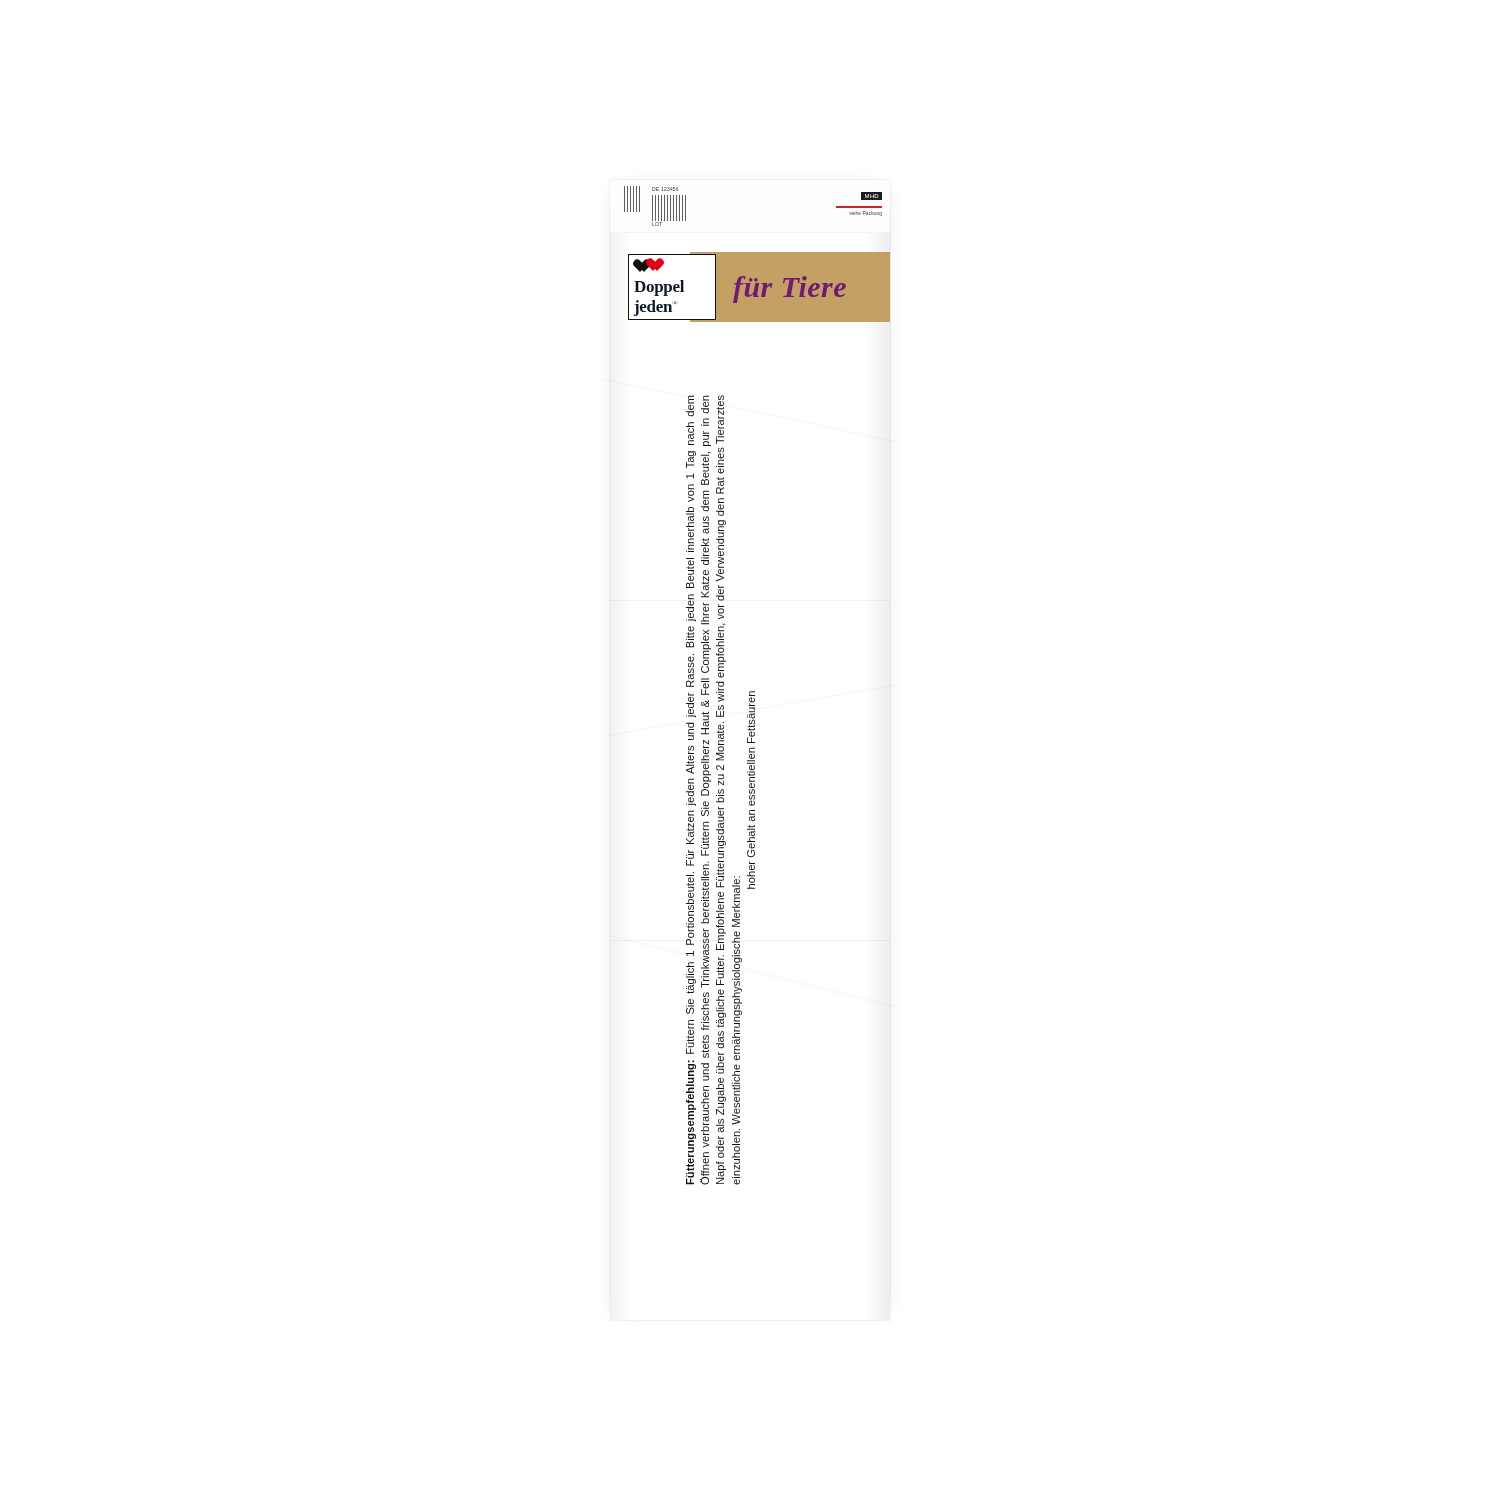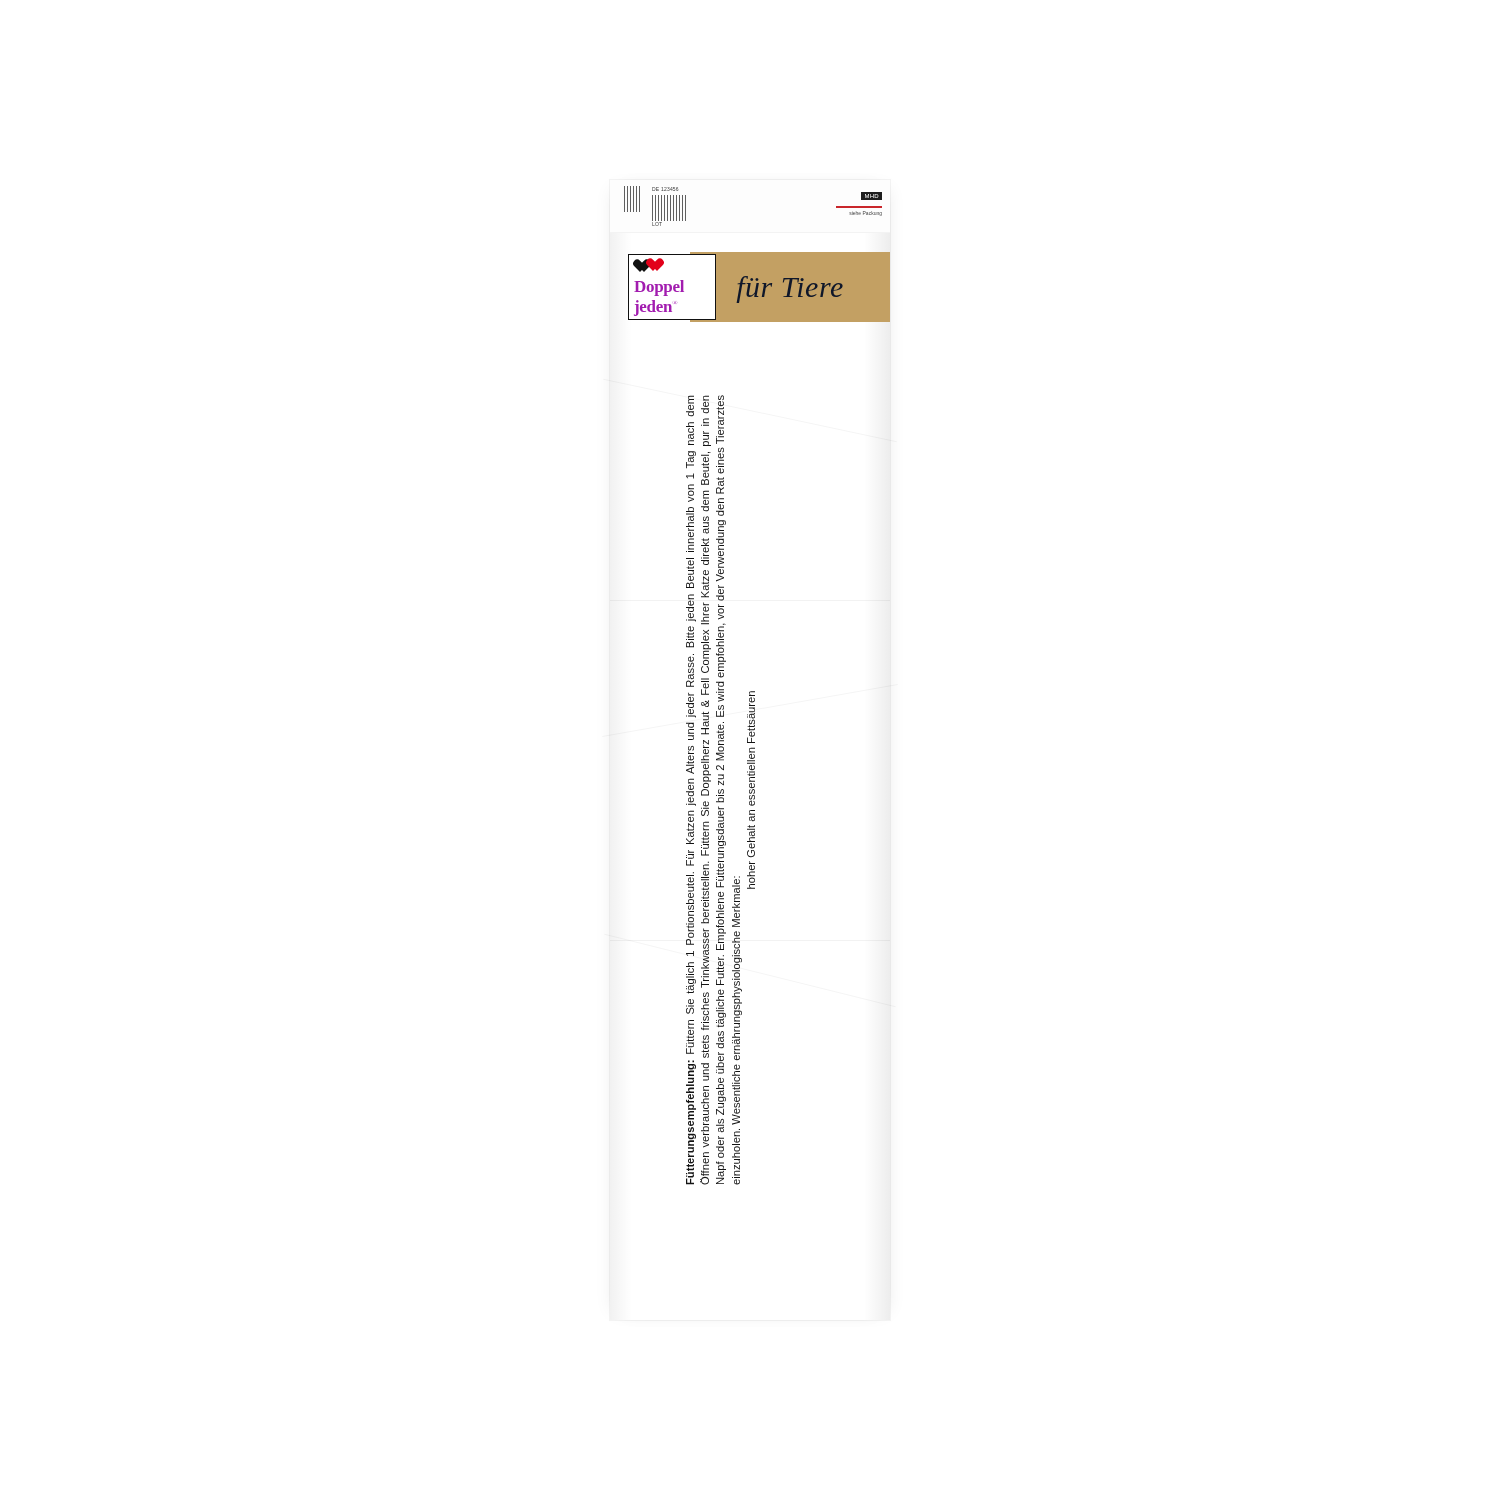--- a/index.html
+++ b/index.html
@@ -136,24 +136,24 @@
     right: 0;
     top: 0;
     width: 200px;
     height: 70px;
     background: #c3a063;
     display: flex;
     align-items: center;
     justify-content: center;
   }
   .gold-band-text {
-    color: #0f172a;
+    color: #701a75;
     font-family: "Liberation Serif", serif;
     font-style: italic;
-    font-weight: 400;
+    font-weight: 700;
     font-size: 30px;
     letter-spacing: .5px;
   }
   .logo {
     position: absolute;
     left: 18px;
     top: 2px;
     width: 88px;
     height: 66px;
     background: #ffffff;
@@ -185,21 +185,21 @@
   .heart.black::before, .heart.black::after { background: #111111; }
   .heart.red::before,   .heart.red::after   { background: #e2001a; }
   .heart.black { left: 0; top: 1px; }
   .heart.red   { left: 13px; top: 0px; }
 
   .logo-word {
     font-family: "Liberation Serif", serif;
     font-weight: 700;
     font-size: 17px;
     line-height: 16px;
-    color: #a21caf;
+    color: #0f172a;
     letter-spacing: -.3px;
   }
   .logo-word .reg {
     font-size: 7px;
     vertical-align: super;
     font-weight: 400;
   }
 
   
   .text-panel {

